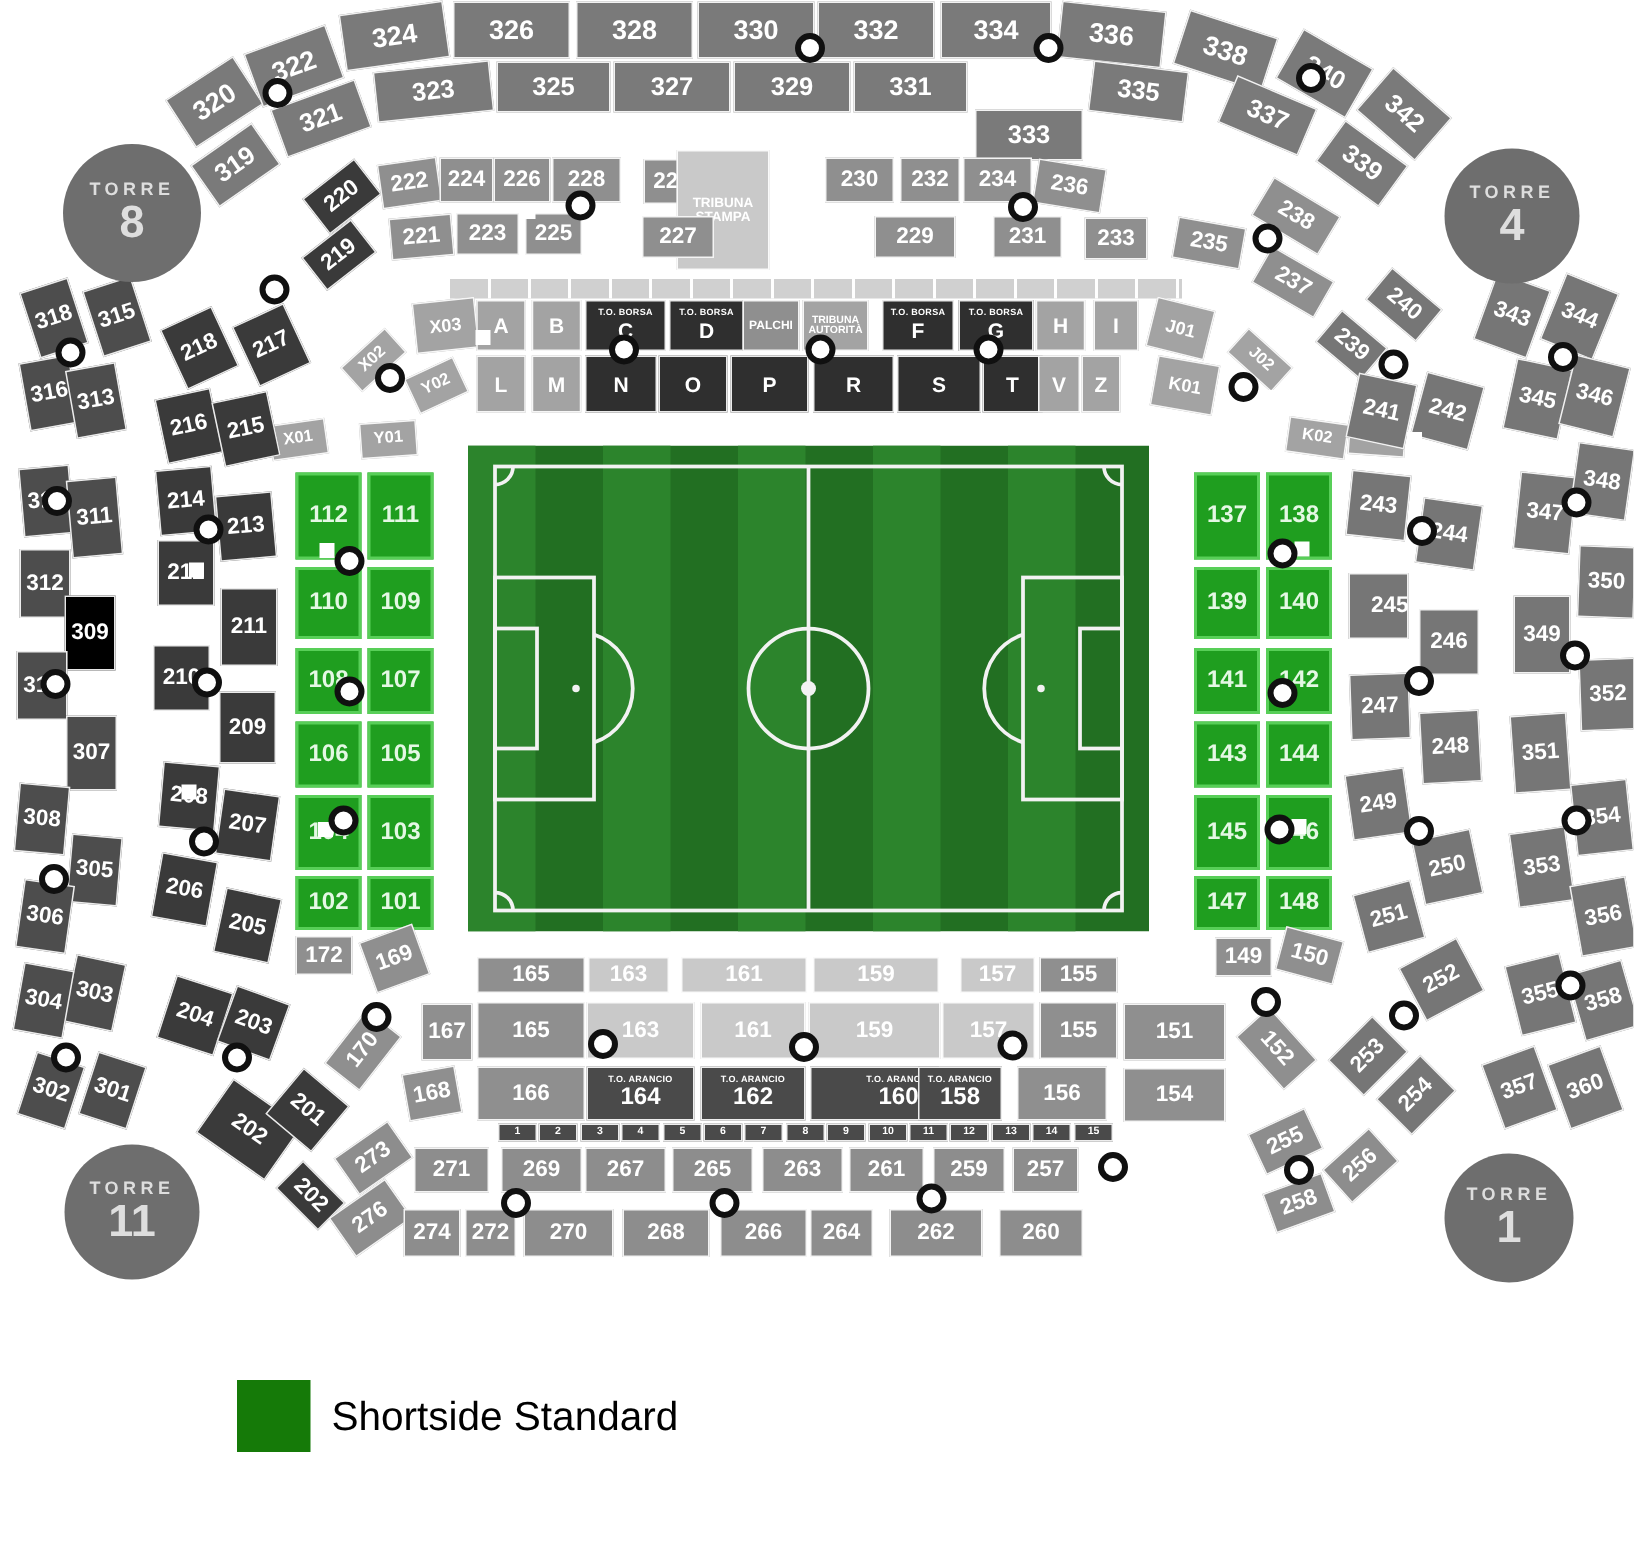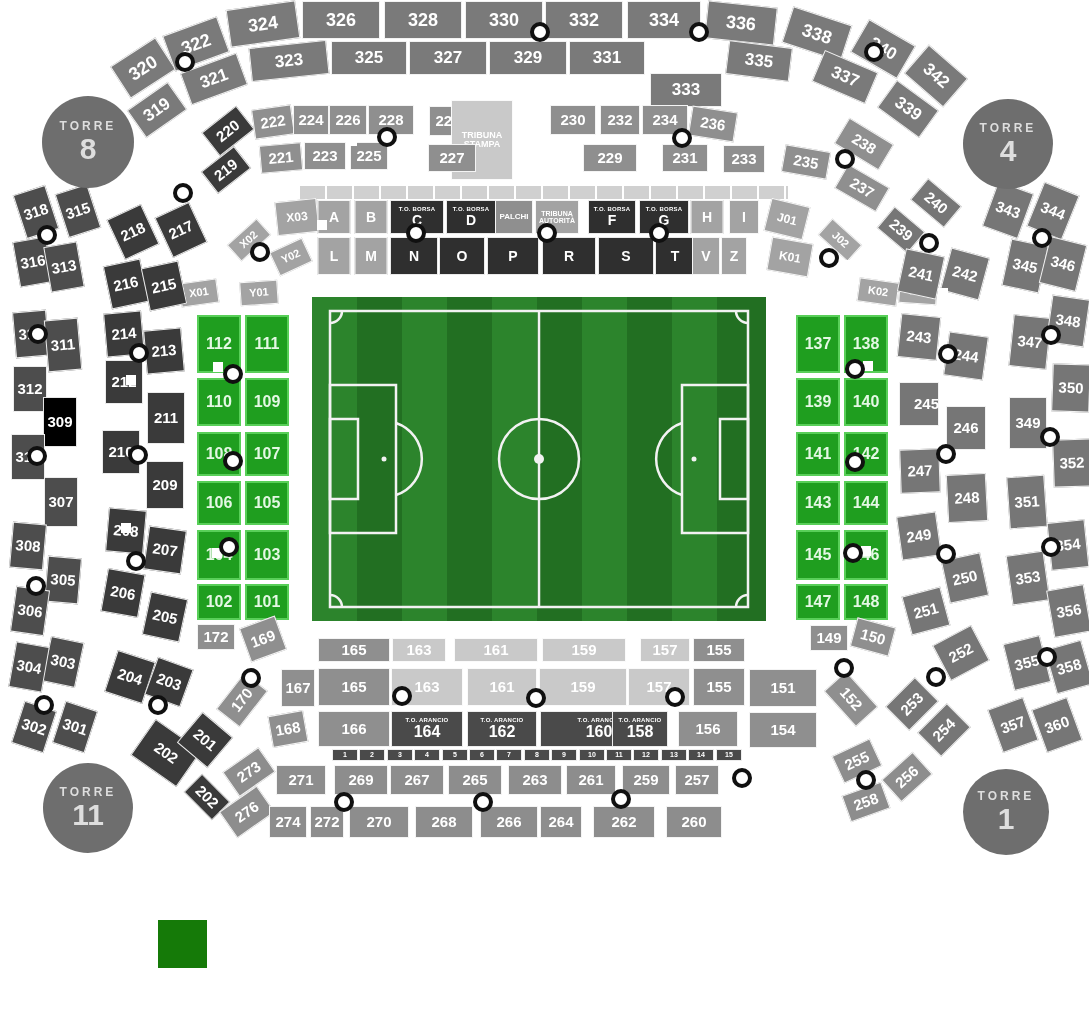--- a/index.html
+++ b/index.html
@@ -61,20 +61,21 @@
       <g fill="#f2f2f2">
         <circle cx="227" cy="162" r="5"></circle>
         <circle cx="72" cy="162" r="2.5"></circle>
         <circle cx="382" cy="162" r="2.5"></circle>
       </g>
     </svg>
   </div>
 
   <div id="legend">
     <div class="sw" style="background: rgb(21, 122, 8);"></div>
+    <div class="lg-label">Shortside Standard</div>
   </div>
 <div class="sec" style="left: 143px; top: 68px; width: 54px; height: 38px; background: rgb(122, 122, 122); font-size: 18px; transform: translate(-50%, -50%) rotate(-33deg);">
       <span class="lbl">320</span>
     </div>
     <div class="sec" style="left: 196px; top: 44px; width: 58px; height: 38px; background: rgb(122, 122, 122); font-size: 18px; transform: translate(-50%, -50%) rotate(-20deg);">
       <span class="lbl">322</span>
     </div>
     <div class="sec" style="left: 263px; top: 24px; width: 70px; height: 38px; background: rgb(122, 122, 122); font-size: 18px; transform: translate(-50%, -50%) rotate(-8deg);">
       <span class="lbl">324</span>
     </div>

